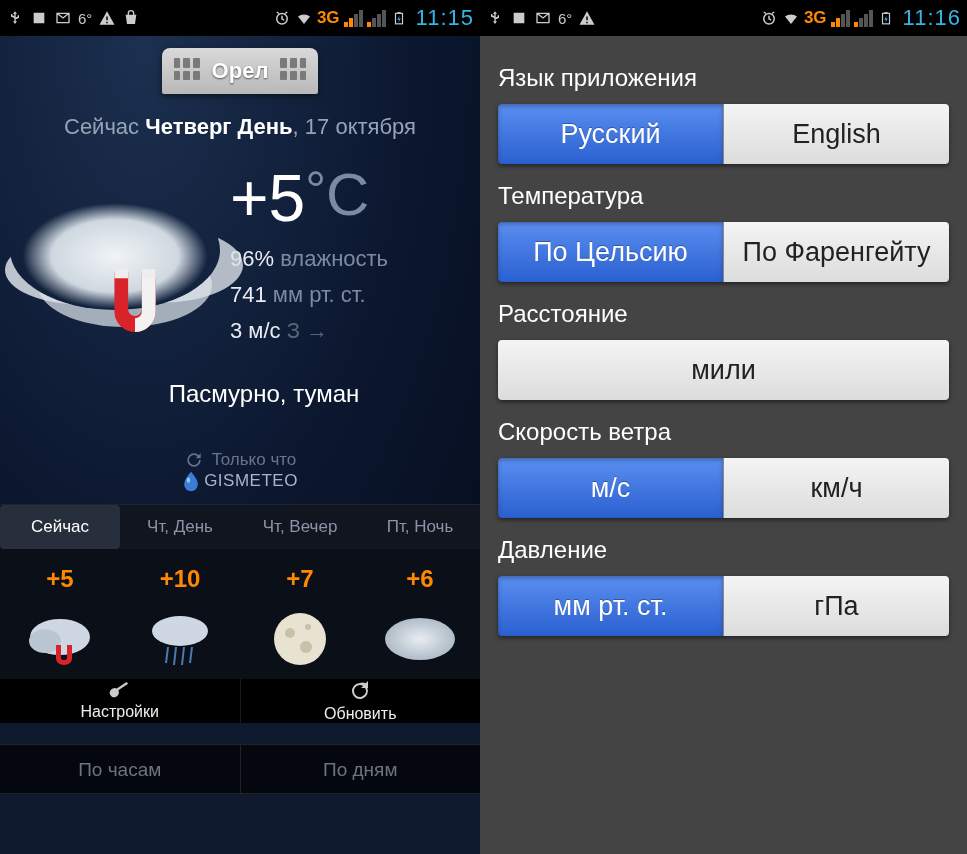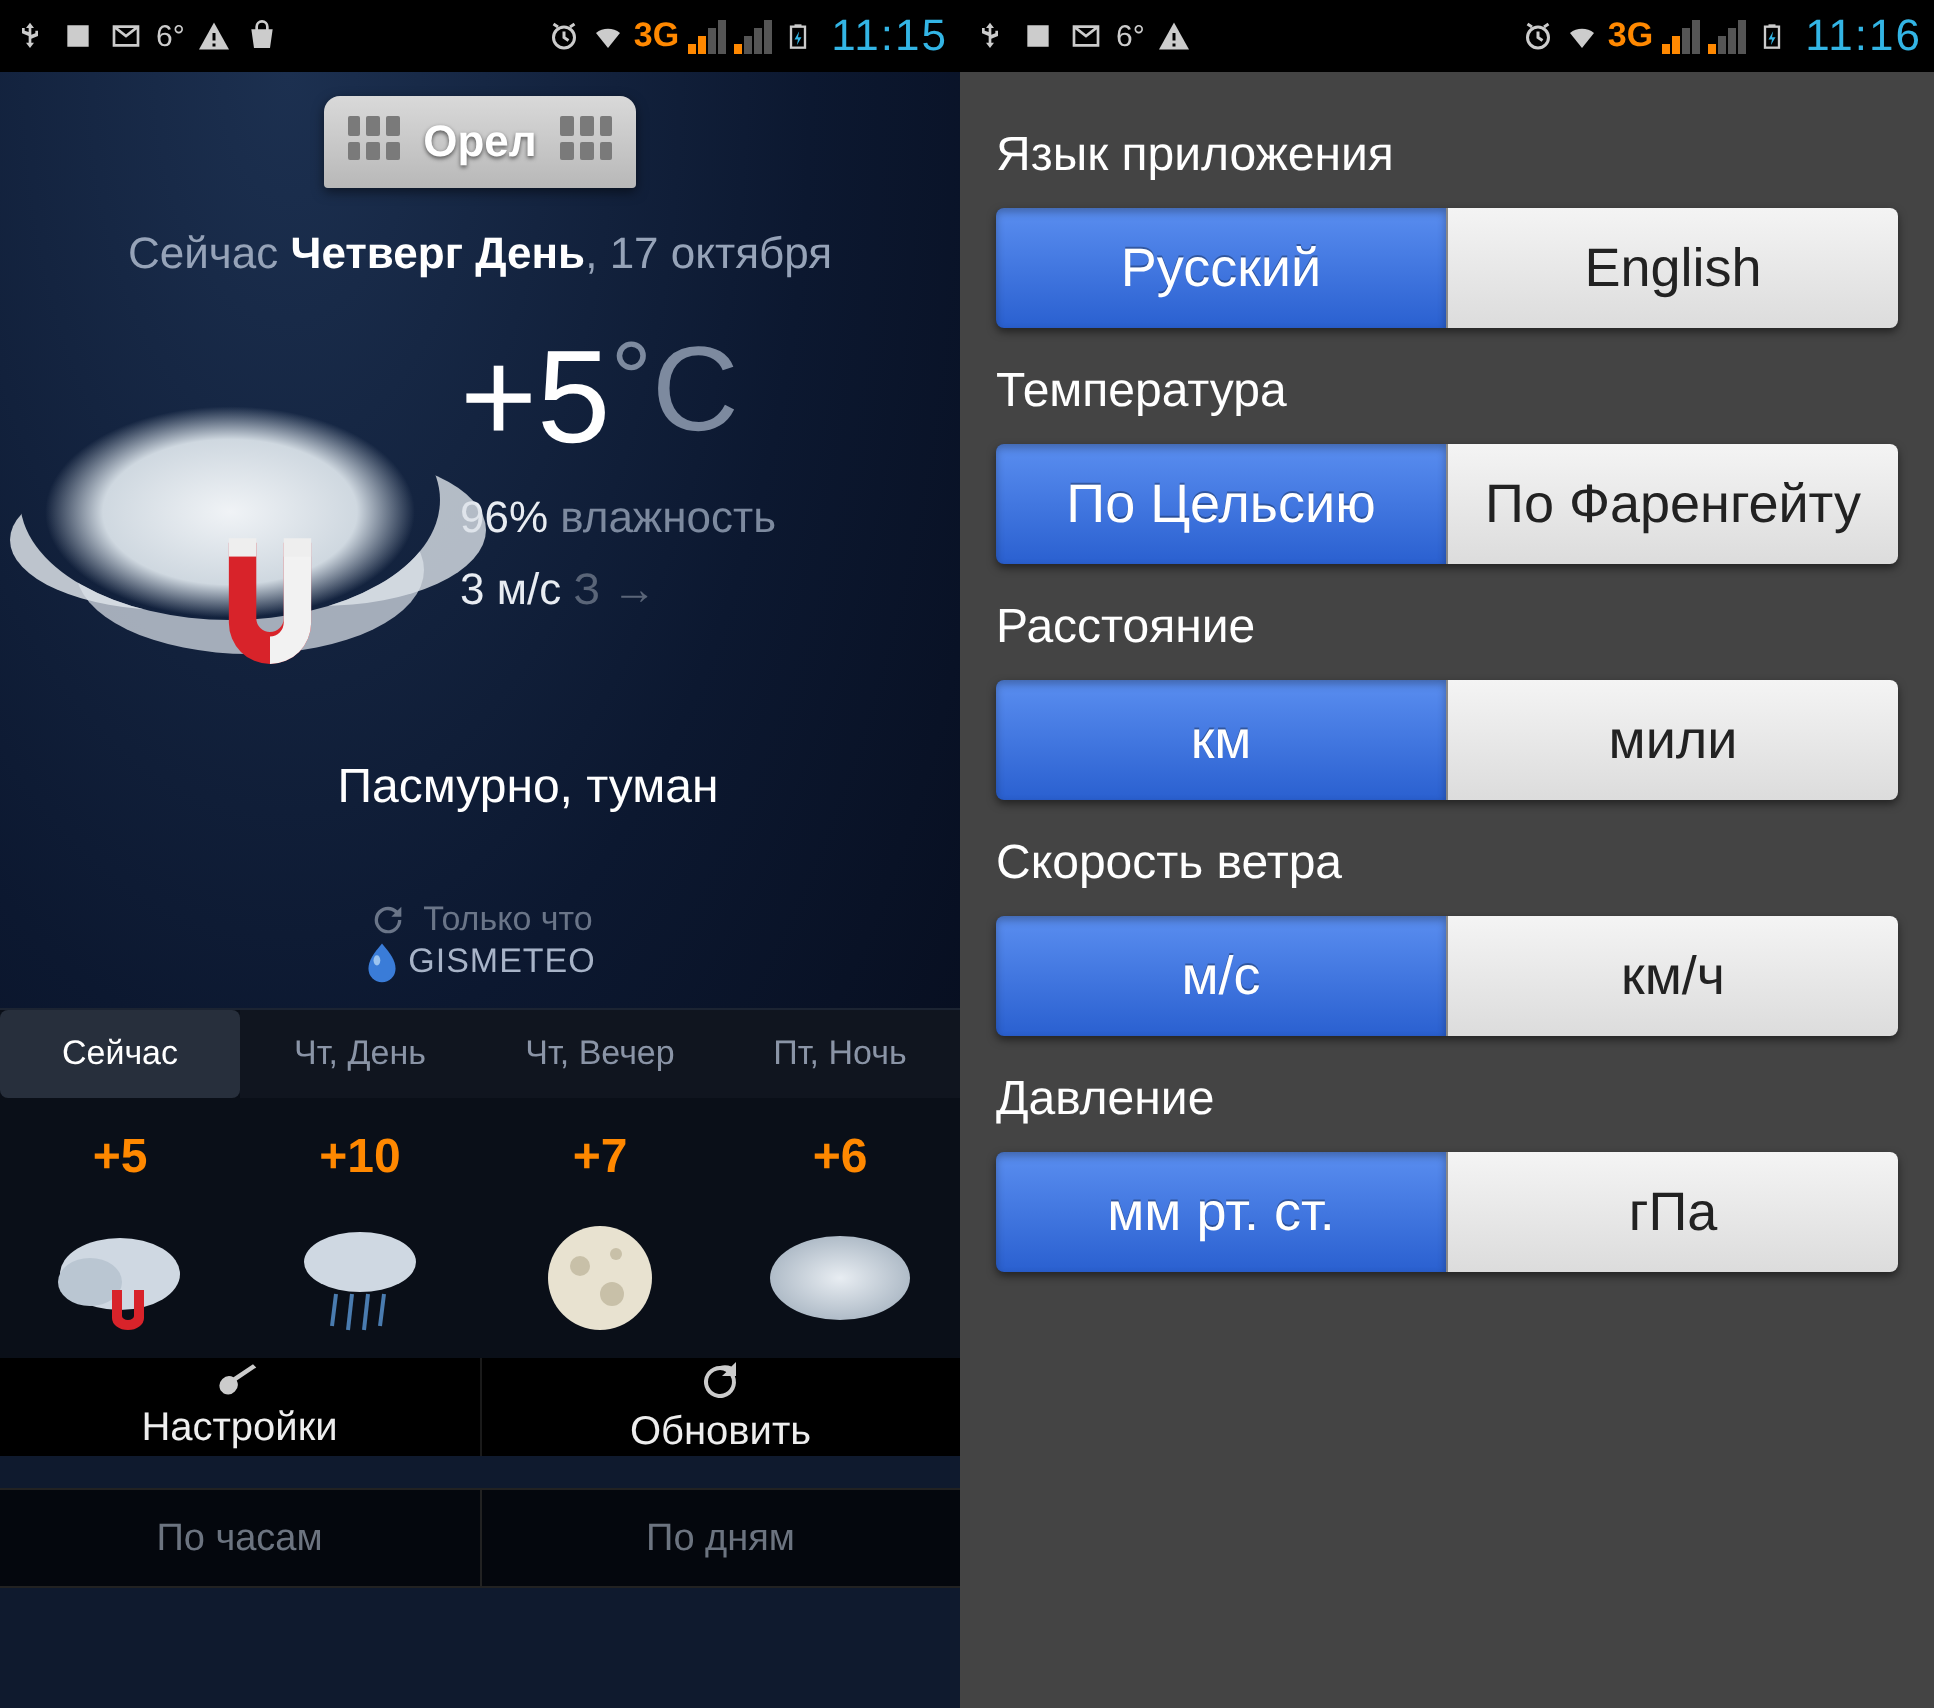--- a/index.html
+++ b/index.html
@@ -126,21 +126,21 @@
     border-top:1px solid #222; border-bottom:1px solid #222;
   }
   .overlay-btns .ob:first-child { border-right:1px solid #222; }
 
   .bottom-actions {
     background:#000; height:60px;
     display:flex;
   }
   .ba {
     flex:1; display:flex; flex-direction:column; align-items:center; justify-content:center;
-    color:#eee; font-size:20px; gap:2px;
+    color:#eee; font-size:16px; gap:2px;
     border-right:1px solid #1a1a1a;
   }
   .ba:last-child { border-right:none; }
   .ba svg { fill:#ccc; }
 
   
   .right-body { padding: 10px 18px; color:#eee; }
   .sec-title { font-size:24px; margin:18px 0 12px; color:#fff; }
   .seg {
     display:flex; height:60px; border-radius:4px; overflow:hidden;
@@ -268,20 +268,24 @@
       </div>
       <div class="readings">
         <div class="temp-big">
           <span>+5</span>
             <span class="deg">°</span>
             <span class="unit">C</span>
         </div>
         <div class="metric-row">
           <span class="val">96%</span>
           <span>влажность</span>
+        </div>
+        <div class="metric-row">
+          <span class="val">741</span>
+          <span>мм рт. ст.</span>
         </div>
         <div class="metric-row">
           <span class="val">3 м/с</span>
           <span class="wind-dir">З →</span>
         </div>
       </div>
     </div>
 
     <div class="desc">Пасмурно, туман</div>
 
@@ -440,21 +444,20 @@
     </div>
 
     <div class="sec-title">Температура</div>
     <div class="seg">
       <div class="opt sel">По Цельсию</div>
       <div class="opt">По Фаренгейту</div>
     </div>
 
     <div class="sec-title">Расстояние</div>
     <div class="seg">
-      <div class="opt sel">км</div>
       <div class="opt">мили</div>
     </div>
 
     <div class="sec-title">Скорость ветра</div>
     <div class="seg">
       <div class="opt sel">м/с</div>
       <div class="opt">км/ч</div>
     </div>
 
     <div class="sec-title">Давление</div>

